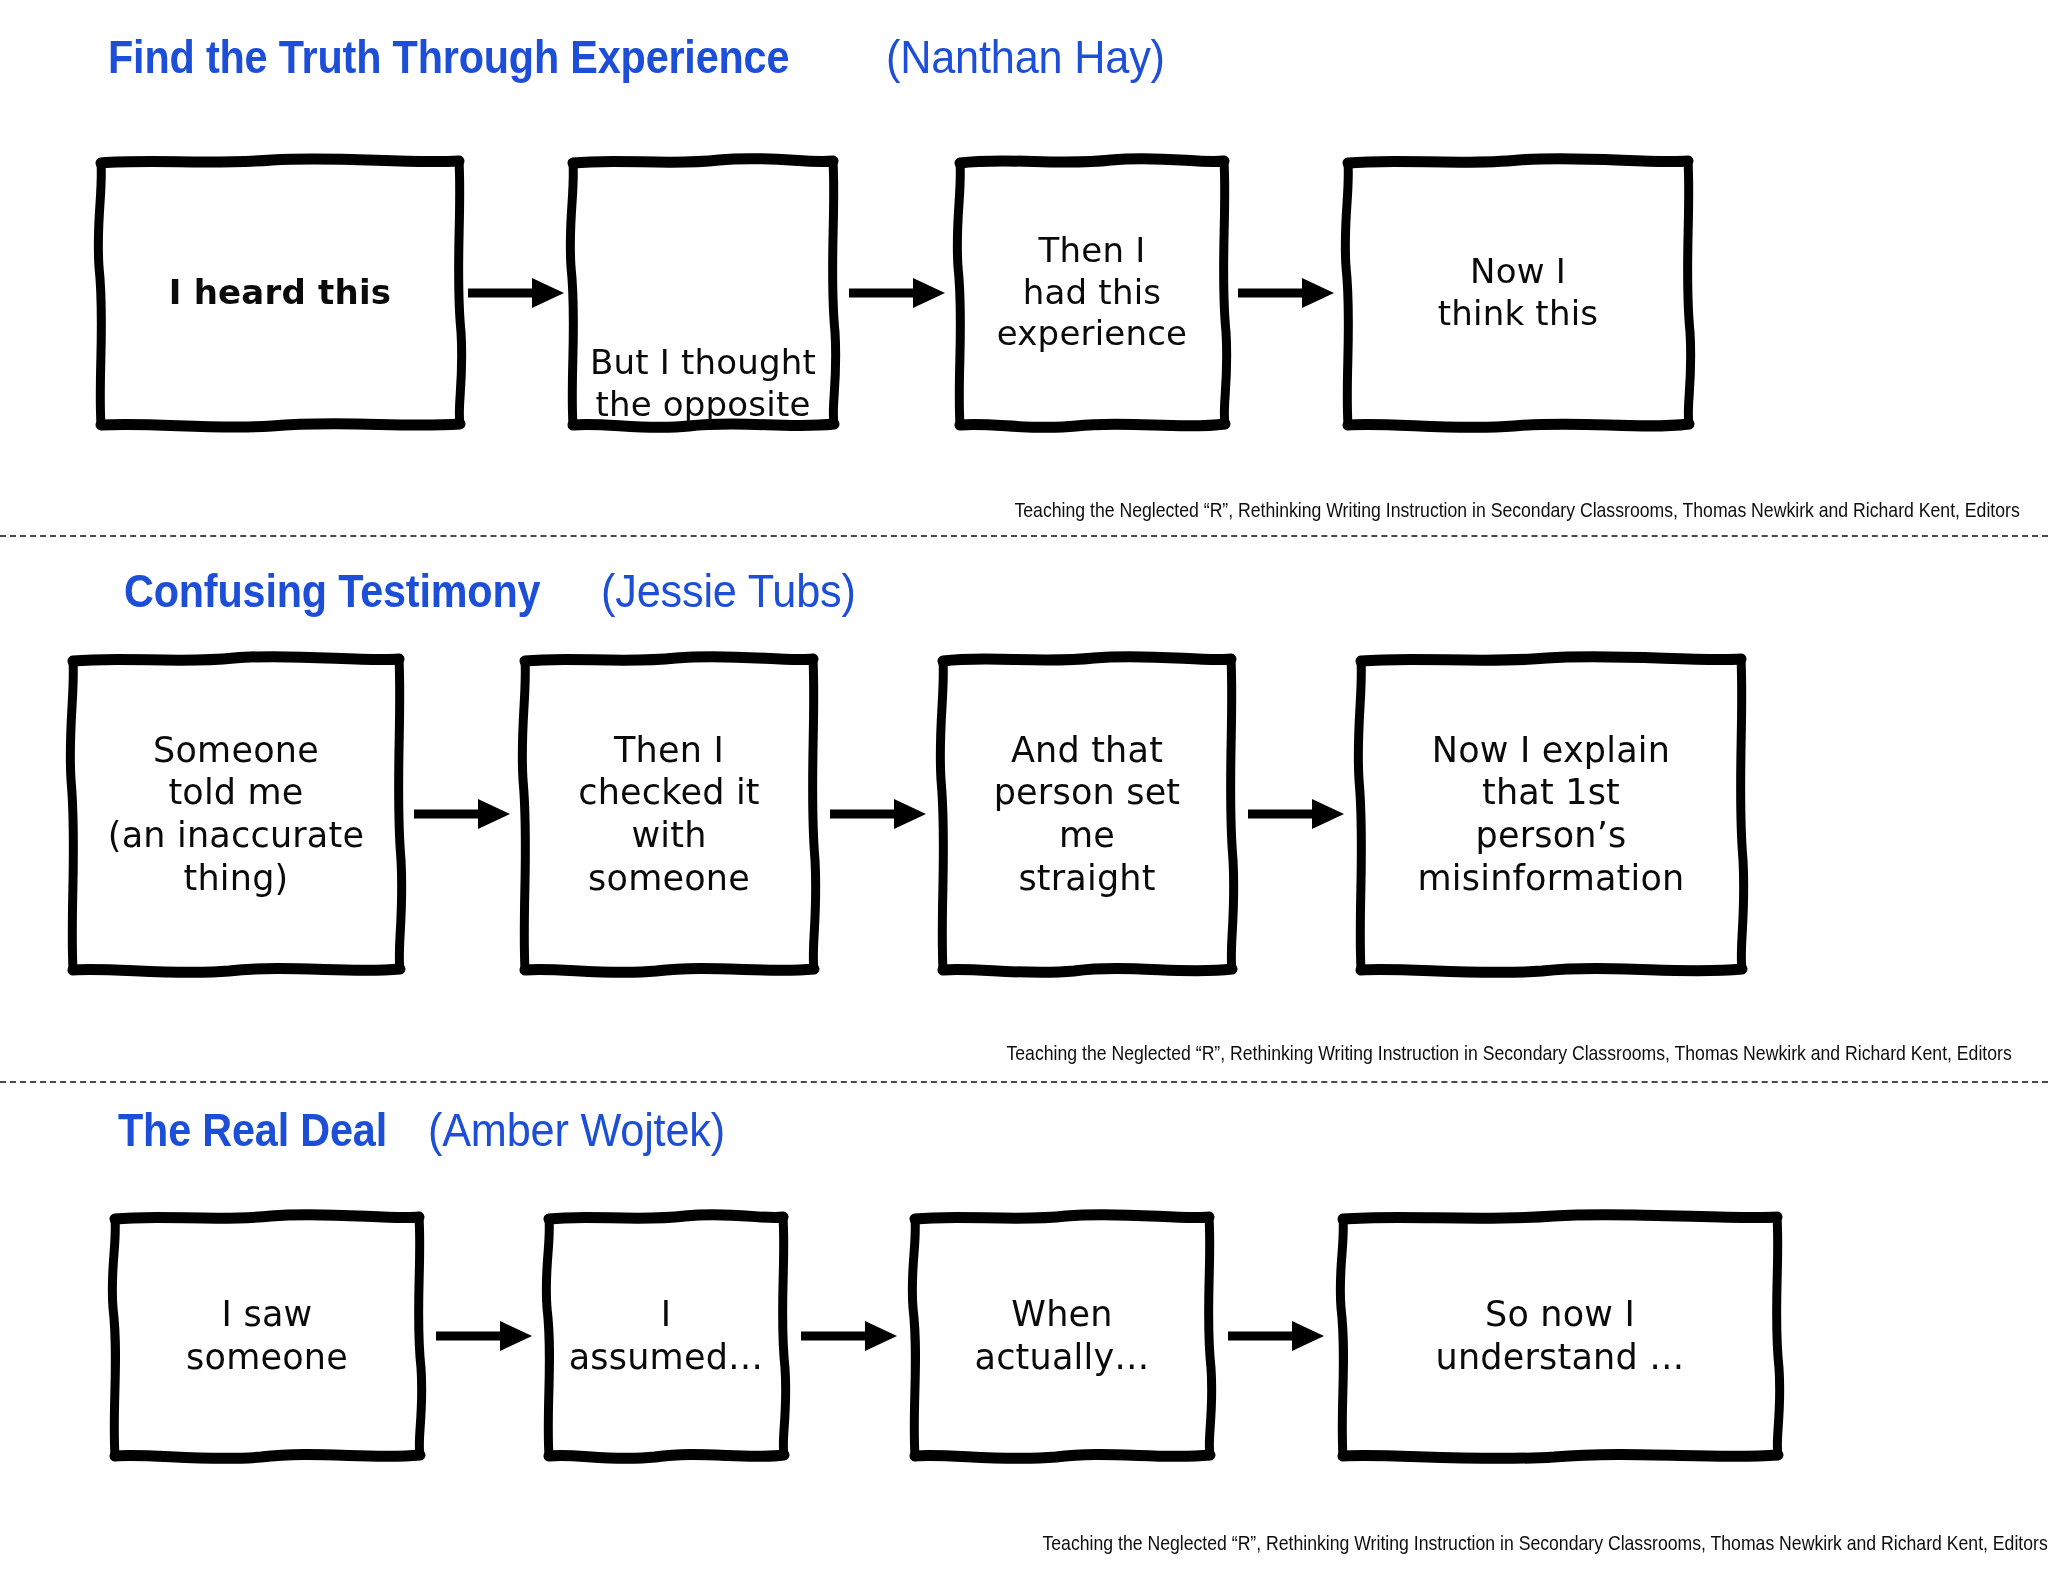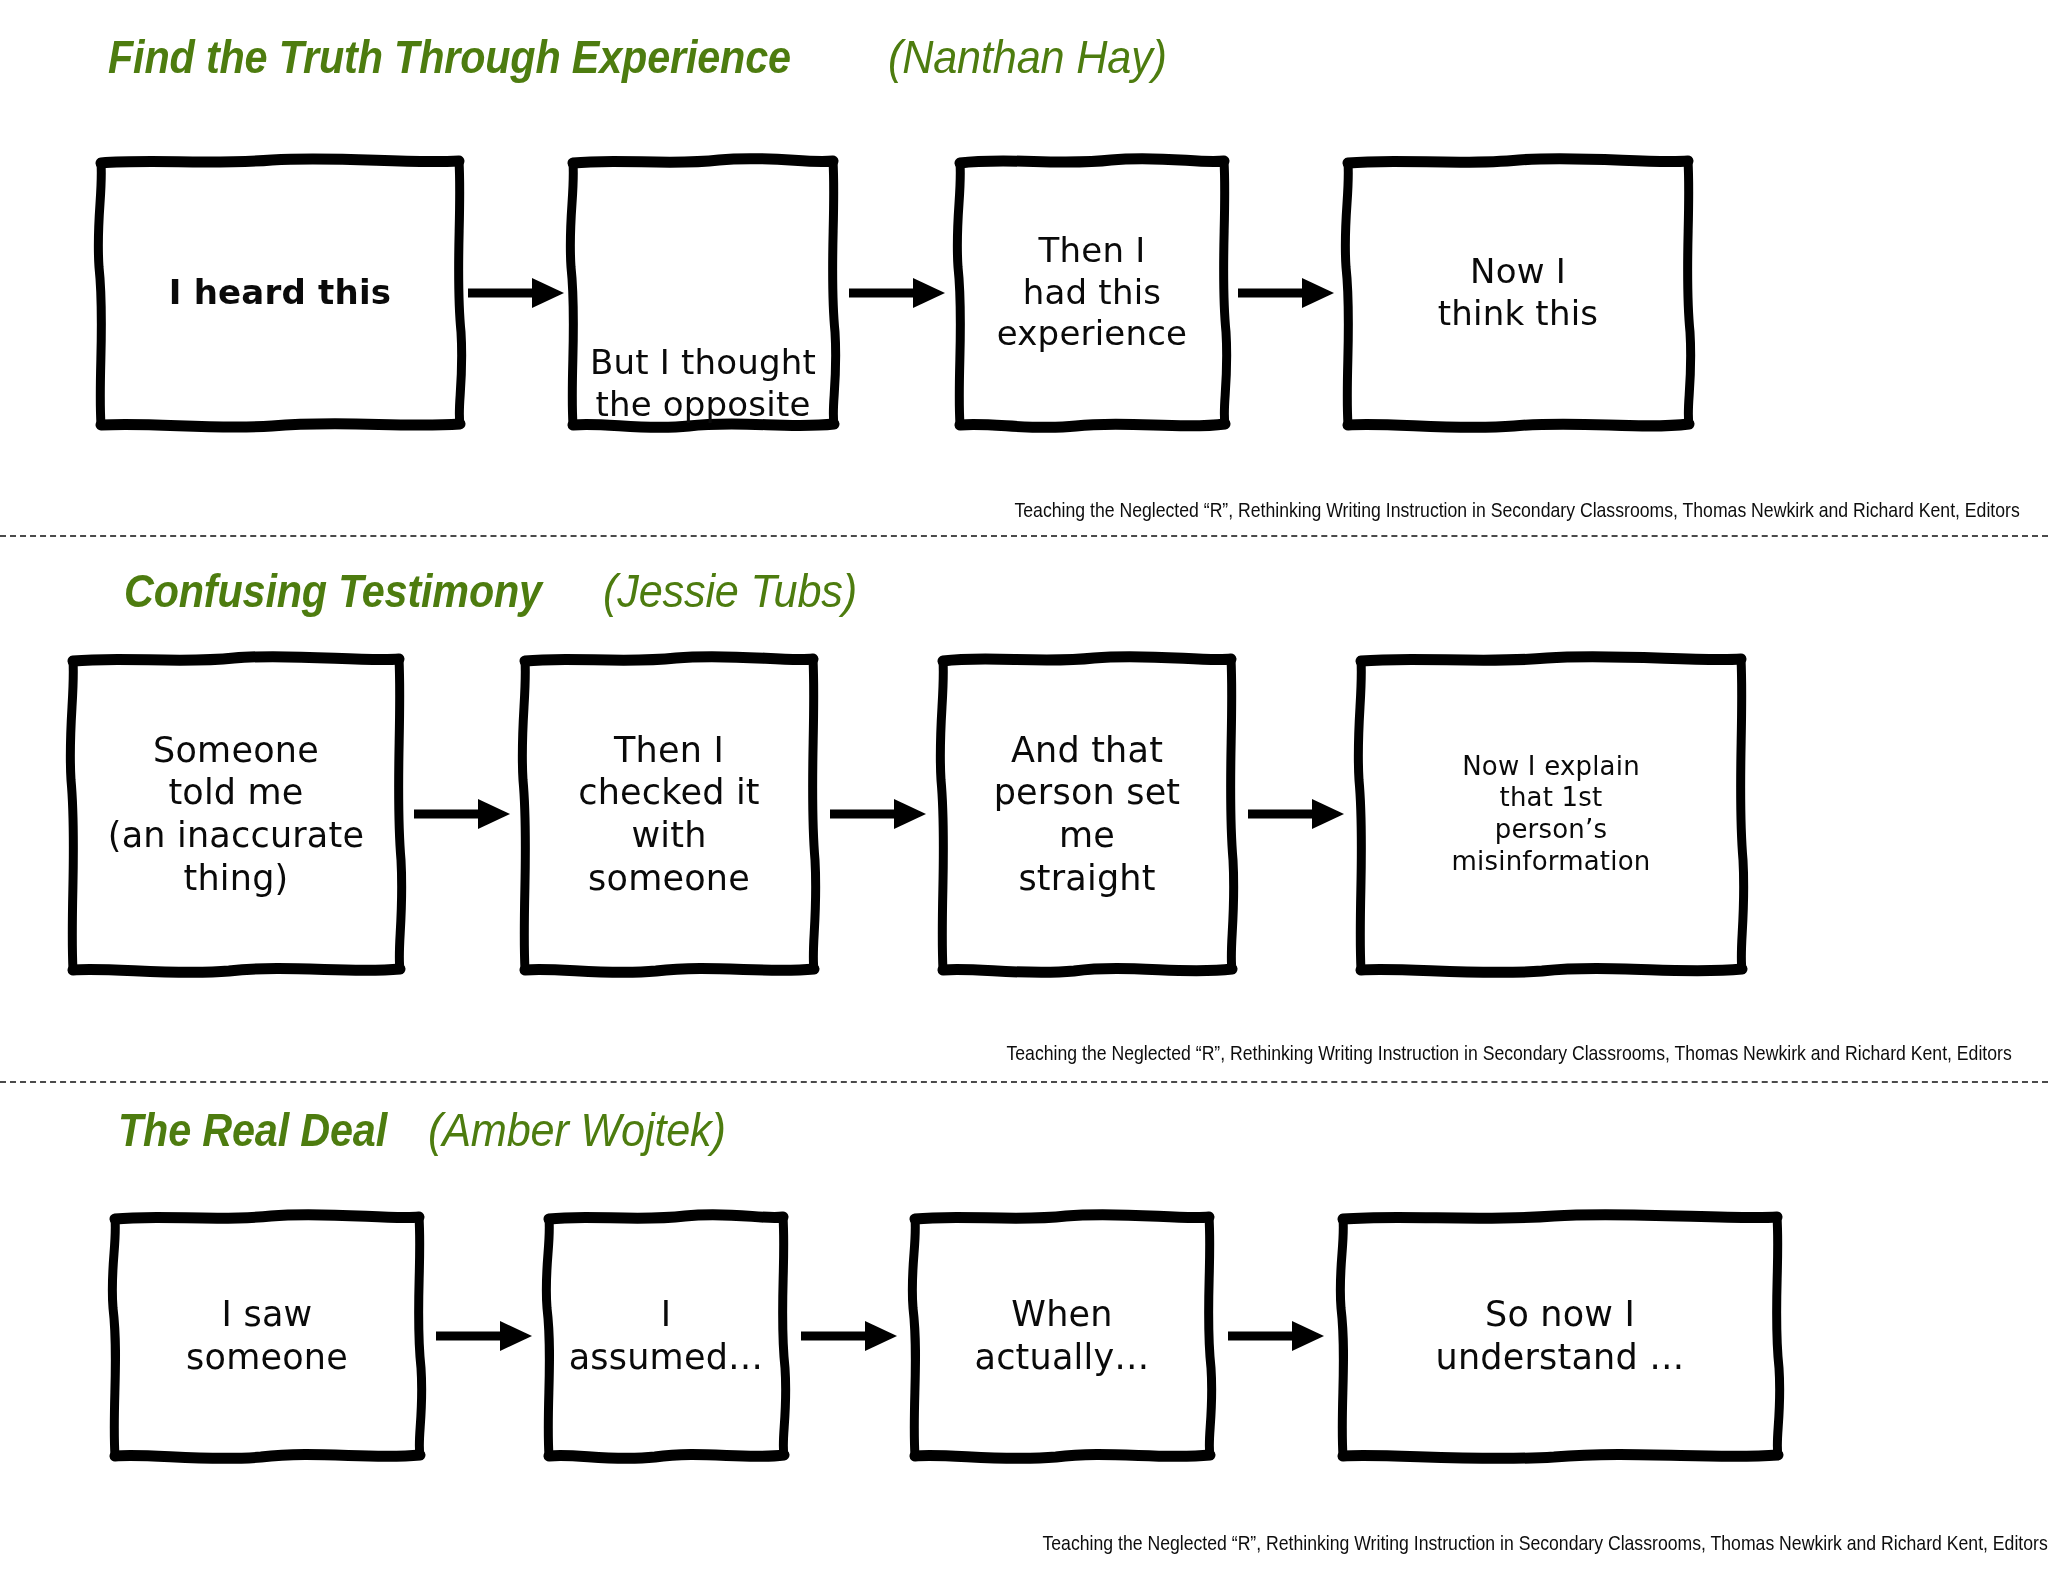--- a/index.html
+++ b/index.html
@@ -27,22 +27,21 @@
     position: relative;
     box-sizing: border-box;
   }
 
   .section-title {
     font-family: "Liberation Sans", sans-serif;
     font-size: 47px;
     line-height: 1.0;
     letter-spacing: -0.2px;
     white-space: nowrap;
-    color: #4d7c0f;
-    font-style: italic;
+    color: #1d4ed8;
   }
   .section-title .t-bold {
     font-weight: 700;
     font-stretch: condensed;
     transform: scaleX(0.88);
     display: inline-block;
     transform-origin: left center;
   }
   .section-title .t-author {
     font-weight: 400;
@@ -270,21 +269,21 @@
         </svg>
       </div>
 
       <div class="node" style="width:382px; height:312px;">
         <svg class="sketch" viewBox="0 0 398 328" preserveAspectRatio="none">
           <path d="M9,11 C65,6 130,14 195,8 C260,3 345,12 389,9" fill="none" stroke="#000" stroke-width="11" stroke-linecap="round"></path>
           <path d="M389,9 C392,70 385,140 391,210 C394,265 387,300 390,319" fill="none" stroke="#000" stroke-width="9" stroke-linecap="round"></path>
           <path d="M390,319 C330,325 260,314 190,321 C125,326 50,317 9,320" fill="none" stroke="#000" stroke-width="11" stroke-linecap="round"></path>
           <path d="M9,320 C6,260 13,195 7,130 C4,80 11,42 9,11" fill="none" stroke="#000" stroke-width="9" stroke-linecap="round"></path>
         </svg>
-        <div class="node-text" style="font-size:26px;">Now I explain
+        <div class="node-text" style="font-size:35px;">Now I explain
 that 1st
 person’s
 misinformation</div>
       </div>
     </div>
 
     <div class="citation" style="position:absolute; right:36px; top:505px;">Teaching the Neglected “R”, Rethinking Writing Instruction in Secondary Classrooms, Thomas Newkirk and Richard Kent, Editors</div>
 
     <div class="divider" style="position:absolute; left:0; top:545px;"></div>
   </div>

